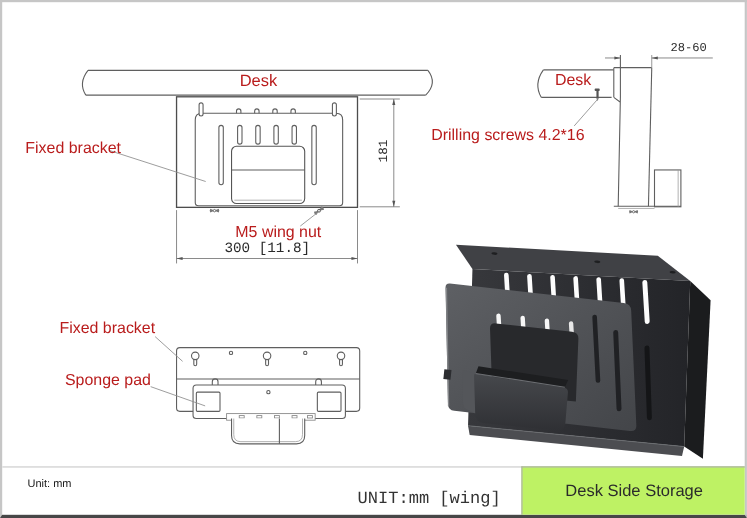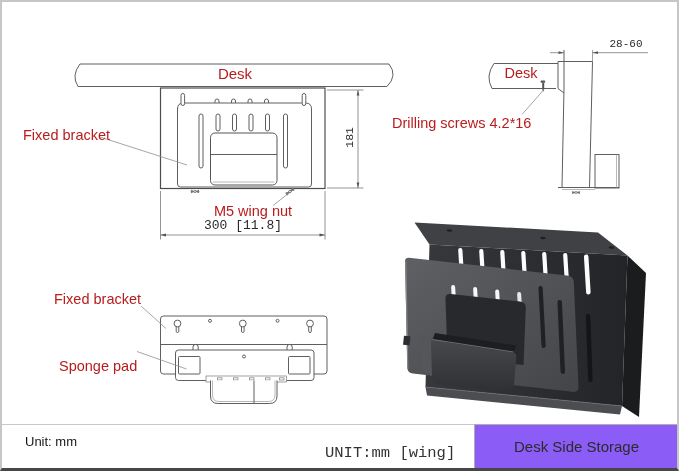--- a/index.html
+++ b/index.html
@@ -33,21 +33,21 @@
     transform:rotate(-90deg);
     font-size:11.5px;
   }
   #footer-rule{
     position:absolute;left:0;top:422px;width:679px;height:1px;
     background:#c8c8c8;
   }
   #title-box{
     position:absolute;left:472px;top:422px;width:204px;height:45px;
     box-sizing:border-box;
-    background:#8b5cf6;
+    background:#bef264;
     border:1px solid #aeaeae;
     border-right:none;
     display:flex;align-items:center;justify-content:center;
     font-size:15px;color:#2b2b2b;
   }
 </style>
 </head>
 <body>
 
 <div id="page">
@@ -258,22 +258,22 @@
   <div class="lbl" style="left:21px;top:126px;">Fixed bracket</div>
   <div class="lbl ctr" style="left:192px;top:202px;width:118px;">M5 wing nut</div>
   <div class="lbl cad ctr" style="left:181px;top:217px;width:120px;font-size:13px;">300 [11.8]</div>
   <div class="lbl cad ctr" id="dim-181">181</div>
 
   <div class="lbl ctr" style="left:499px;top:64px;width:40px;font-size:14.5px;">Desk</div>
   <div class="lbl cad ctr" style="left:605px;top:36px;width:38px;font-size:11px;">28-60</div>
   <div class="lbl" style="left:390px;top:113.5px;">Drilling screws 4.2*16</div>
 
   <div class="lbl" style="left:52px;top:290px;">Fixed bracket</div>
-  <div class="lbl" style="left:57px;top:336.5px;margin-top:20px;">Sponge pad</div>
+  <div class="lbl" style="left:57px;top:336.5px;">Sponge pad</div>
 
   <div id="footer-rule"></div>
-  <div class="lbl" style="left:23px;top:433px;font-size:13px;color:#161616;">Unit: mm</div>
+  <div class="lbl" style="left:23px;top:433px;font-size:10px;color:#161616;">Unit: mm</div>
   <div class="lbl cad" style="left:323px;top:443px;font-size:15.5px;color:#333333;">UNIT:mm [wing]</div>
   <div id="title-box">
     <span>Desk Side Storage</span>
   </div>
 
 </div>
 
 </body></html>

